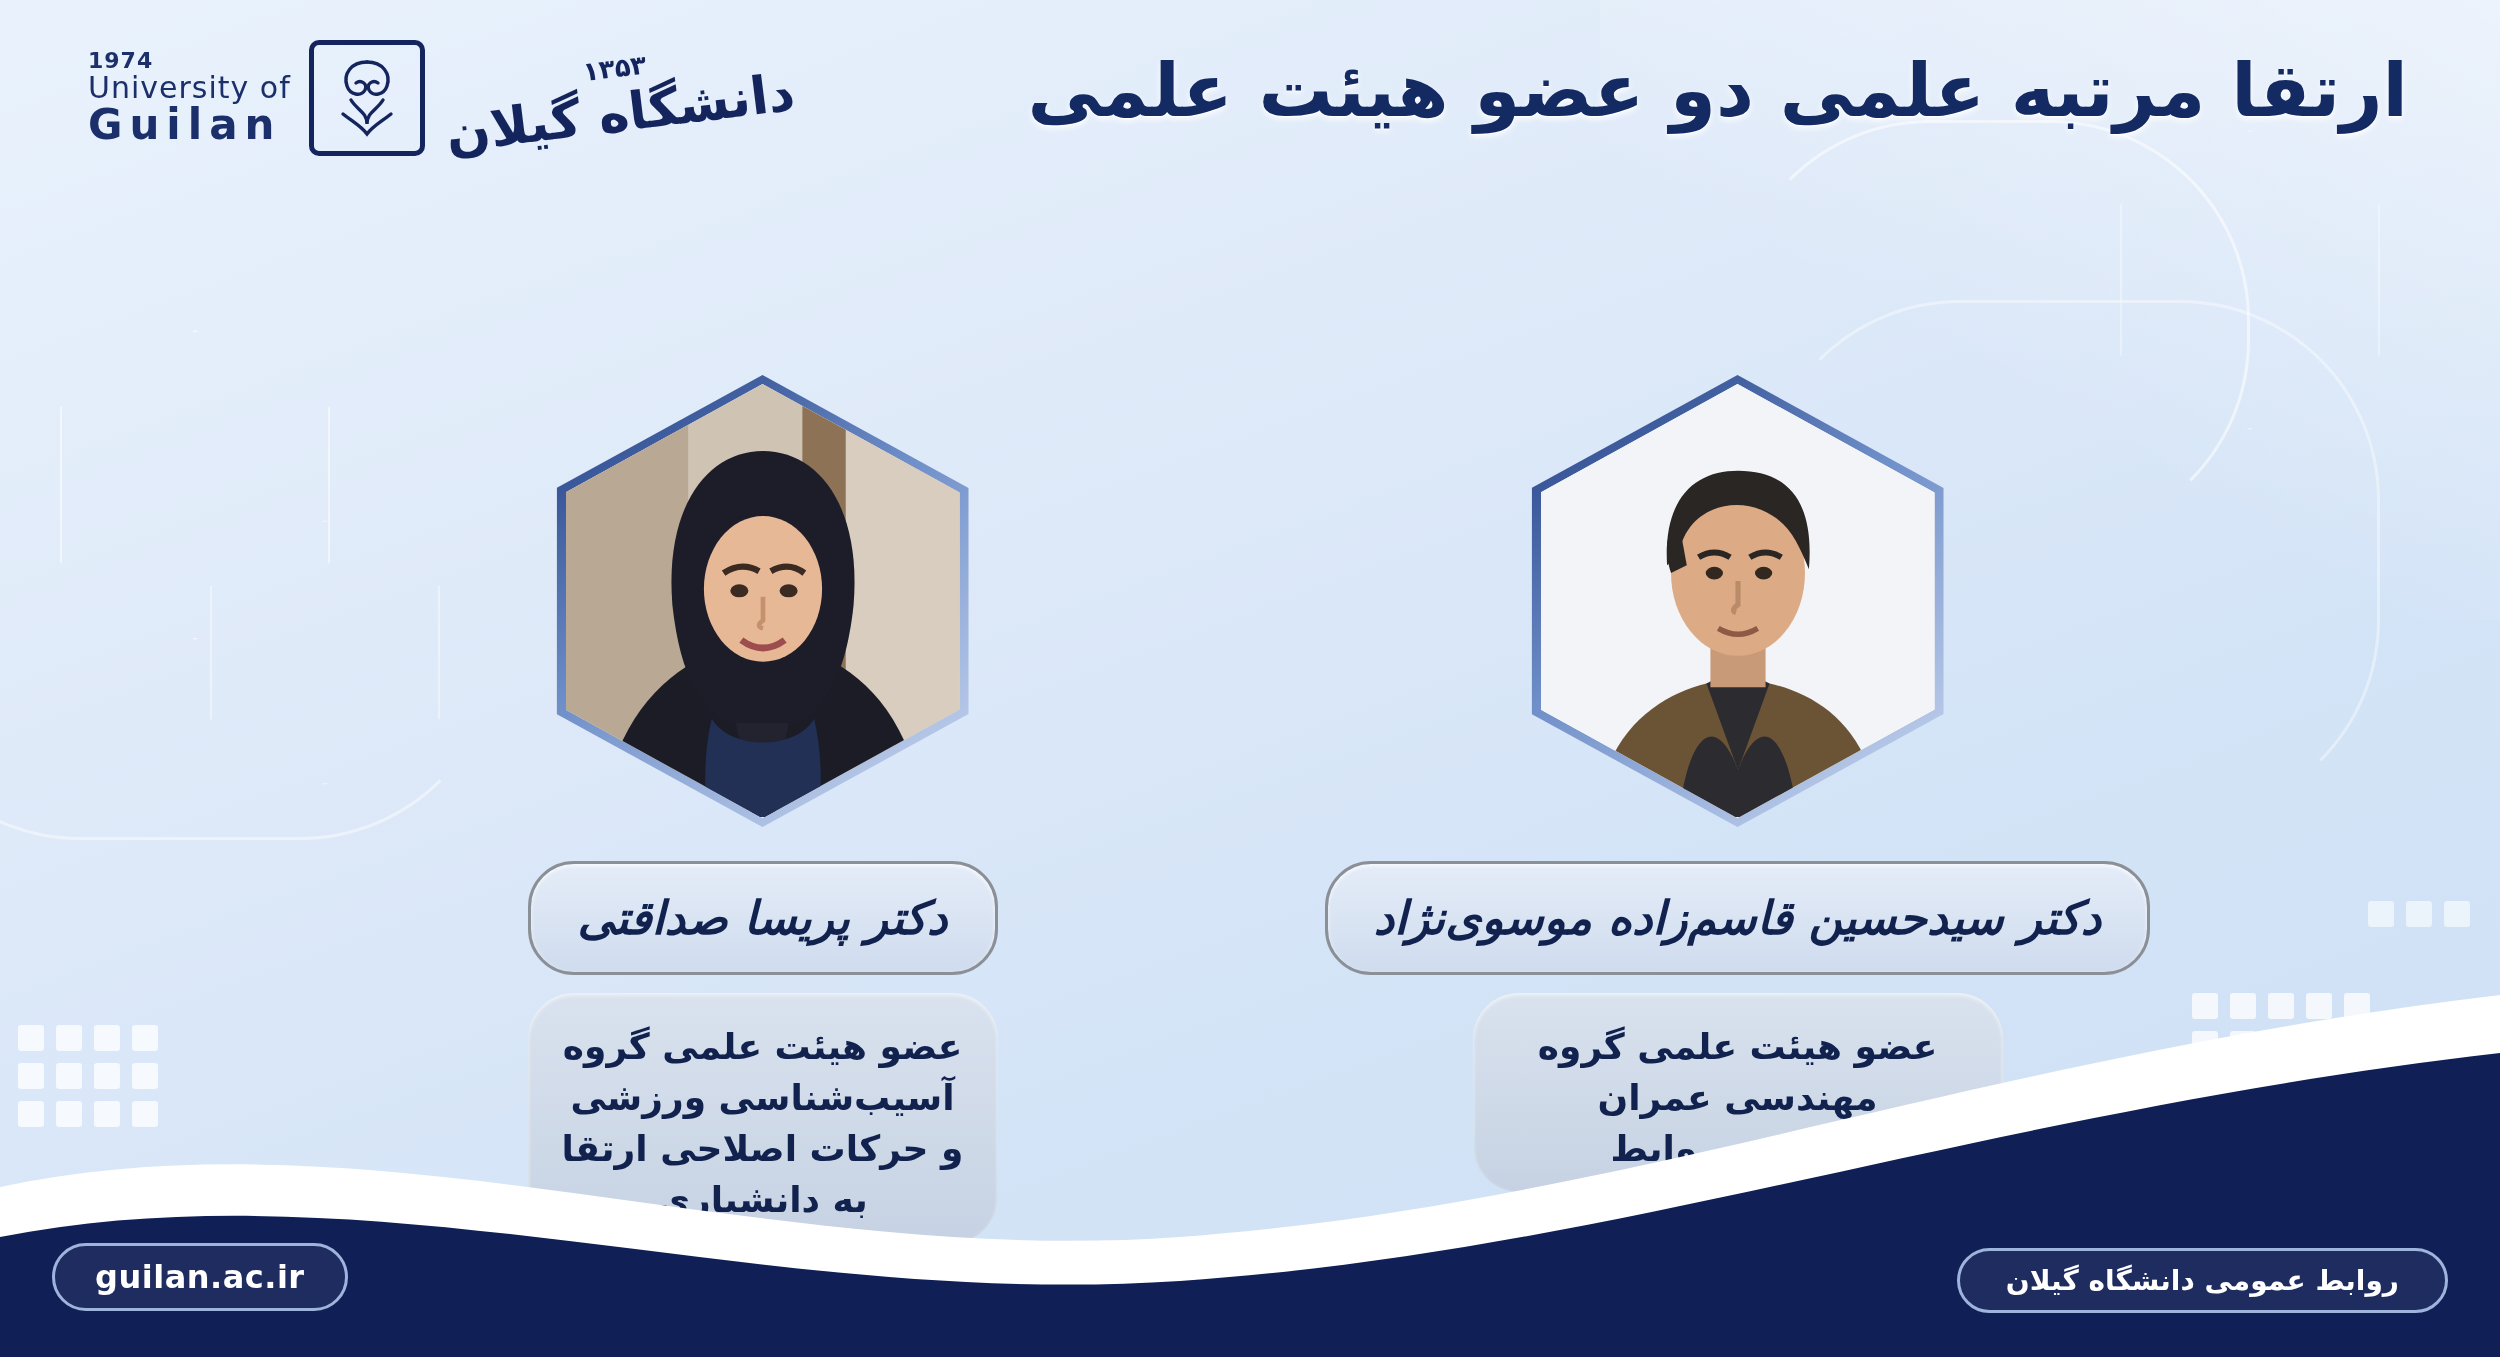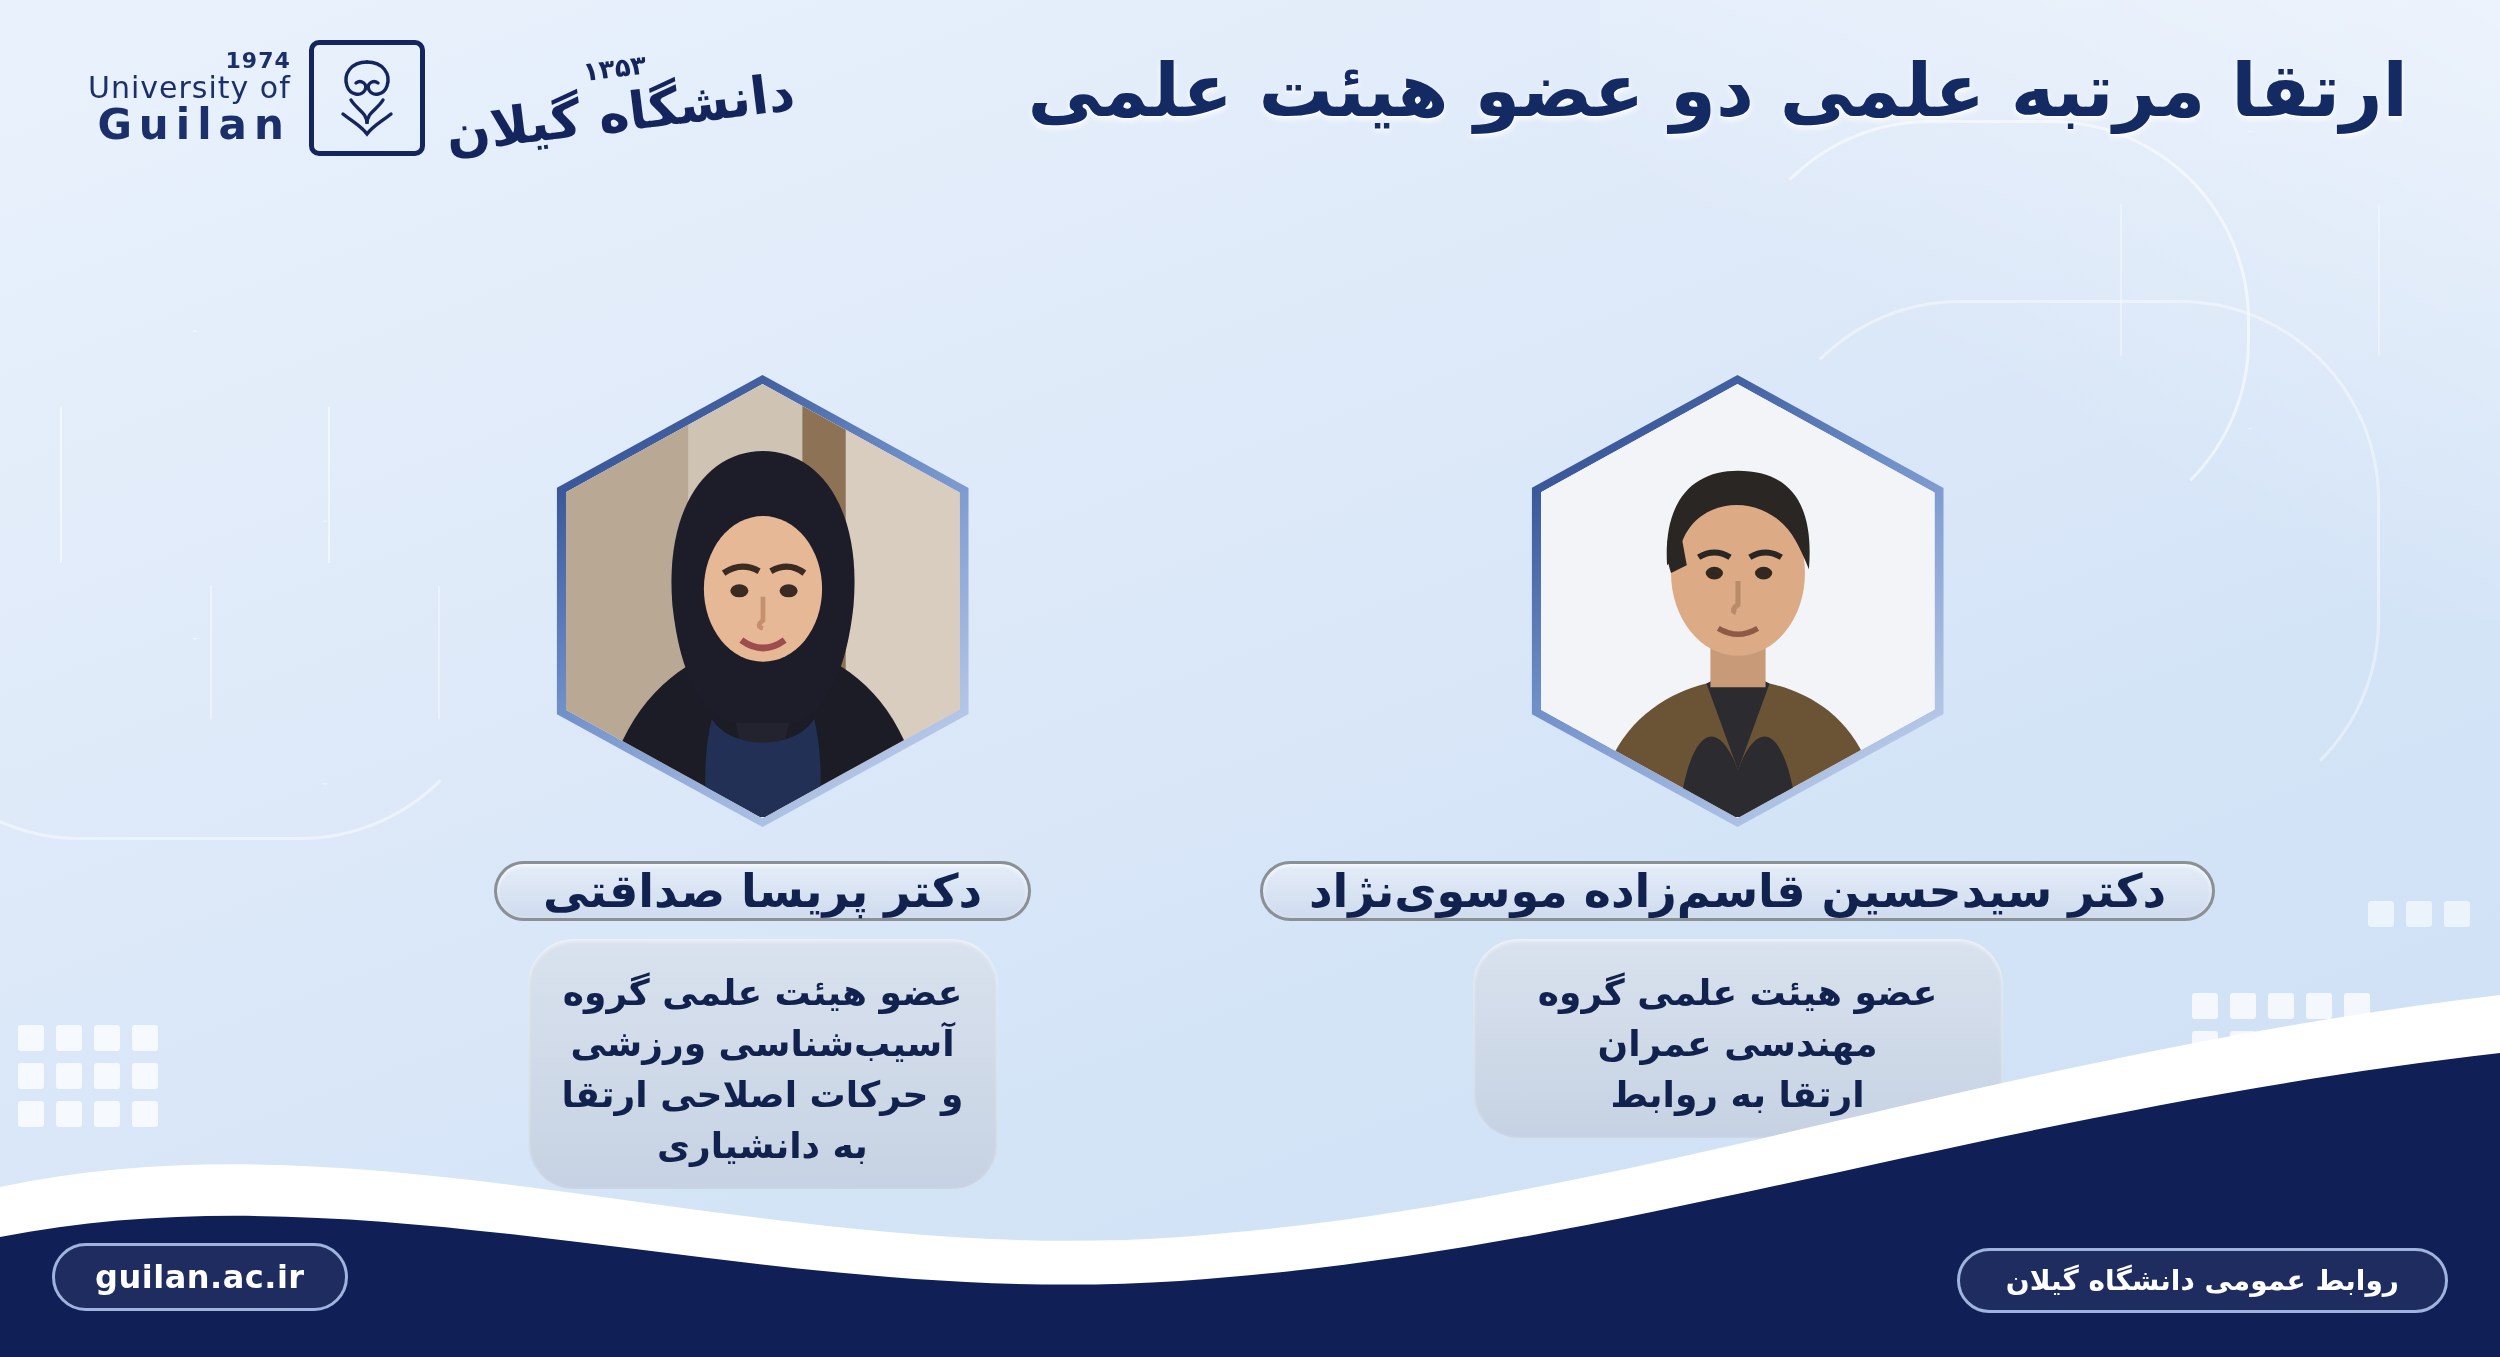--- a/index.html
+++ b/index.html
@@ -58,21 +58,21 @@
     direction: ltr;
   }
   .logo-mark {
     width: 116px; height: 116px;
     border: 5px solid #14255e;
     border-radius: 10px;
     position: relative;
     display: flex; align-items: center; justify-content: center;
   }
   .logo-mark svg { display:block; }
-  .logo-en { color: #1b2f6b; text-align: right; line-height: 1.05; }
+  .logo-en { color: #1b2f6b; line-height: 1.05; }
   .logo-en .y { font-size: 22px; font-weight: bold; letter-spacing: 1px; }
   .logo-en .u { font-size: 30px; letter-spacing: 1px; }
   .logo-en .g { font-size: 42px; font-weight: bold; letter-spacing: 7px; }
   .logo-fa {
     color: #14255e; font-size: 52px; font-weight: bold;
     margin-right: 6px;
     transform: rotate(-7deg);
     white-space: nowrap;
   }
   .logo-fa small { font-size: 26px; display:block; text-align:center; }
@@ -110,28 +110,29 @@
   .photo-inner {
     position:absolute; inset:9px;
     clip-path: polygon(50% 0%, 100% 25%, 100% 75%, 50% 100%, 0% 75%, 0% 25%);
     background:#fff; overflow:hidden;
   }
   .portrait { position:absolute; inset:0; }
 
   .name-pill {
     margin-top: 34px;
     min-width: 470px;
-    padding: 0 46px;
+    padding: 27px 46px;
     border: 3px solid #8b8f96;
     border-radius: 46px;
     background: linear-gradient(180deg,#e4ecf8,#cfdcee);
     color: #11224f;
     font-size: 46px; font-weight: bold;
     text-align: center; white-space: nowrap;
     box-shadow: inset 0 2px 4px rgba(255,255,255,.8);
+    font-style: italic;
   }
   .role-pill {
     margin-top: 18px;
     width: 470px;
     padding: 28px 30px 18px;
     border-radius: 46px;
     background: linear-gradient(180deg,#d9e2ee,#c6d2e3);
     color: #12224e;
     font-size: 36px; font-weight: bold;
     line-height: 1.42; text-align: center;

